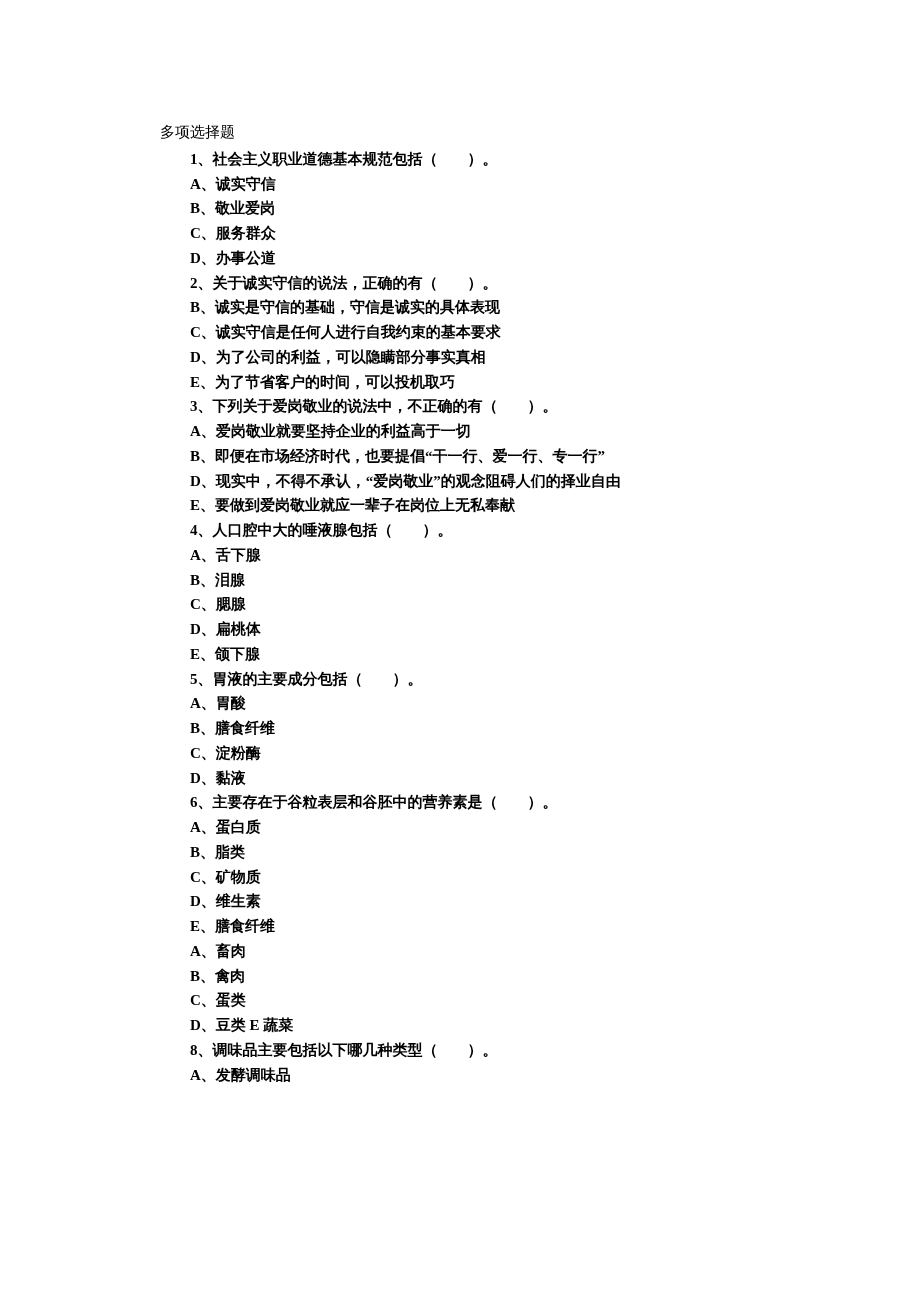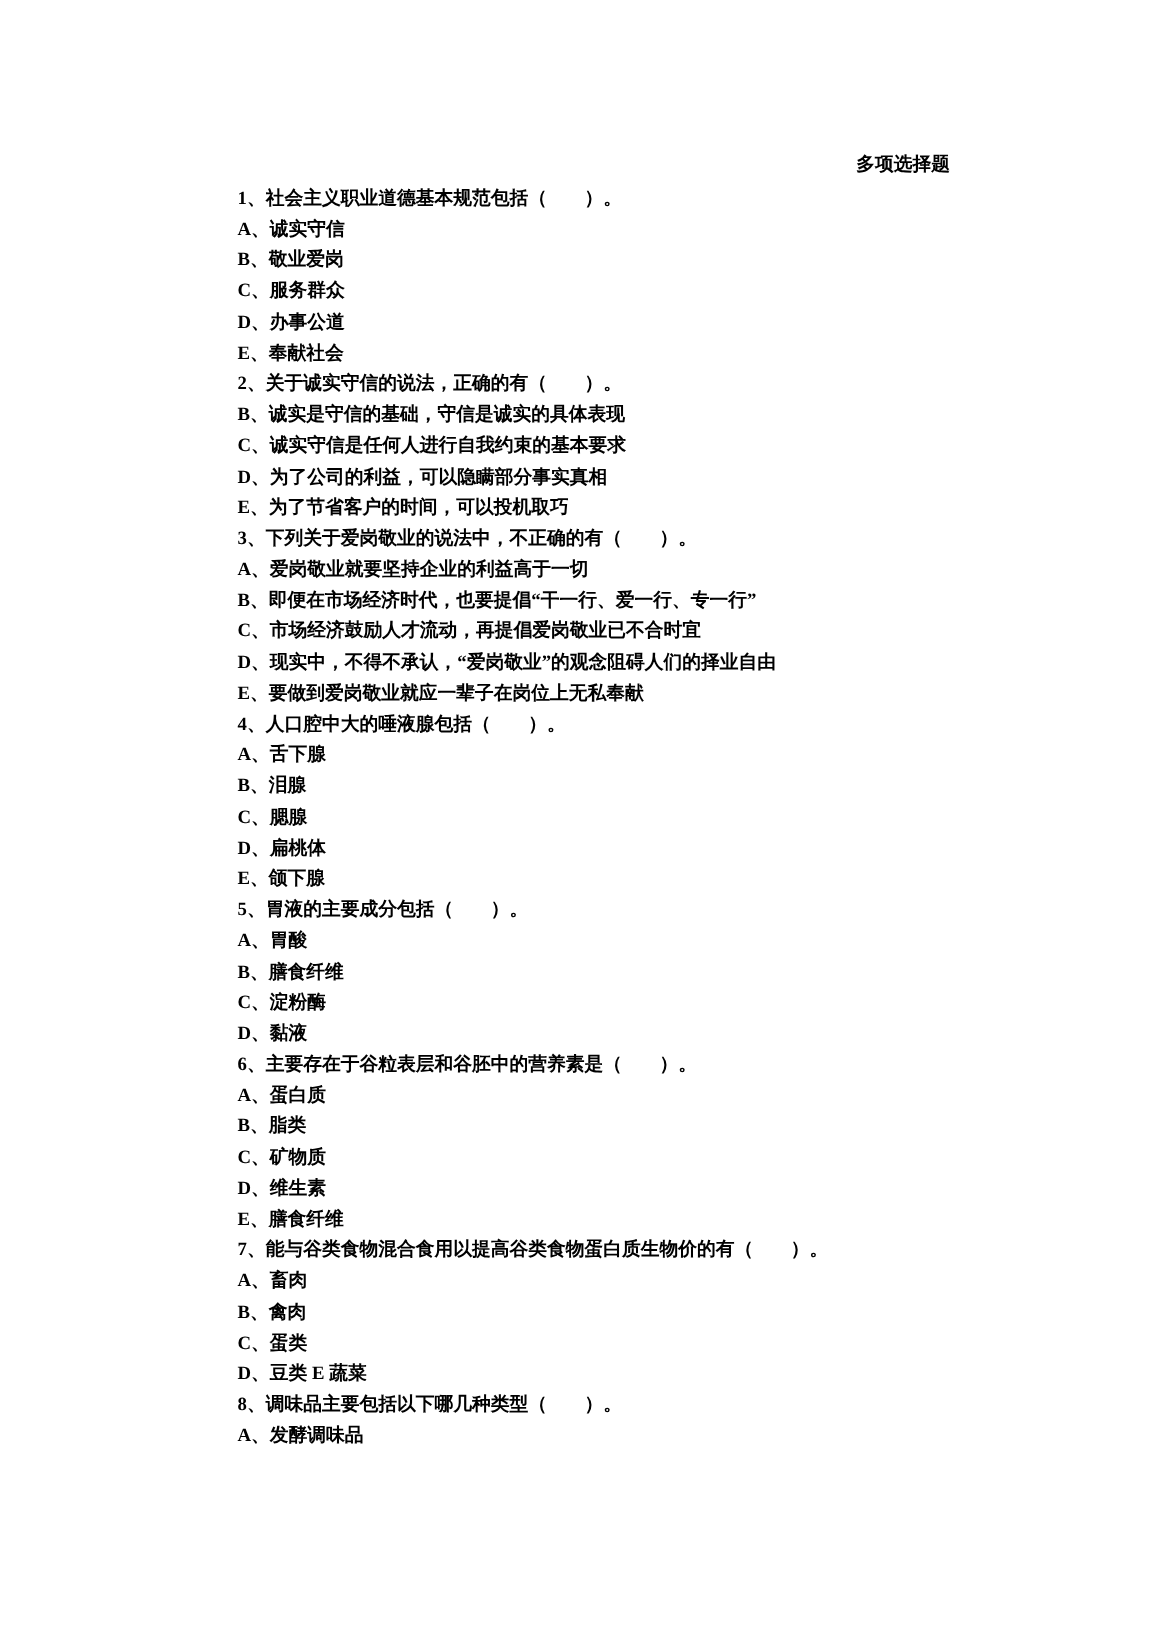--- a/index.html
+++ b/index.html
@@ -10,23 +10,22 @@
     body {
       background: #ffffff;
       font-family: "SimSun", "宋体", serif;
       width: 920px;
       padding: 120px 160px 60px 160px;
       font-size: 15px;
       line-height: 1.65;
       color: #000000;
     }
     .section-title {
-      font-weight: bold;
+      font-weight: normal;
       margin-bottom: 2px;
-      text-align: right;
     }
     .question {
       padding-left: 2em;
       font-weight: bold;
     }
     .stem {
     }
     .option {
     }
   </style>
@@ -34,36 +33,34 @@
 <body>
 
 <div class="section-title">多项选择题</div>
 
 <div class="question">
   <div class="stem">1、社会主义职业道德基本规范包括（　　）。</div>
   <div class="option">A、诚实守信</div>
   <div class="option">B、敬业爱岗</div>
   <div class="option">C、服务群众</div>
   <div class="option">D、办事公道</div>
-  <div class="option">E、奉献社会</div>
 </div>
 
 <div class="question">
   <div class="stem">2、关于诚实守信的说法，正确的有（　　）。</div>
   <div class="option">B、诚实是守信的基础，守信是诚实的具体表现</div>
   <div class="option">C、诚实守信是任何人进行自我约束的基本要求</div>
   <div class="option">D、为了公司的利益，可以隐瞒部分事实真相</div>
   <div class="option">E、为了节省客户的时间，可以投机取巧</div>
 </div>
 
 <div class="question">
   <div class="stem">3、下列关于爱岗敬业的说法中，不正确的有（　　）。</div>
   <div class="option">A、爱岗敬业就要坚持企业的利益高于一切</div>
   <div class="option">B、即便在市场经济时代，也要提倡“干一行、爱一行、专一行”</div>
-  <div class="option">C、市场经济鼓励人才流动，再提倡爱岗敬业已不合时宜</div>
   <div class="option">D、现实中，不得不承认，“爱岗敬业”的观念阻碍人们的择业自由</div>
   <div class="option">E、要做到爱岗敬业就应一辈子在岗位上无私奉献</div>
 </div>
 
 <div class="question">
   <div class="stem">4、人口腔中大的唾液腺包括（　　）。</div>
   <div class="option">A、舌下腺</div>
   <div class="option">B、泪腺</div>
   <div class="option">C、腮腺</div>
   <div class="option">D、扁桃体</div>
@@ -81,21 +78,20 @@
 <div class="question">
   <div class="stem">6、主要存在于谷粒表层和谷胚中的营养素是（　　）。</div>
   <div class="option">A、蛋白质</div>
   <div class="option">B、脂类</div>
   <div class="option">C、矿物质</div>
   <div class="option">D、维生素</div>
   <div class="option">E、膳食纤维</div>
 </div>
 
 <div class="question">
-  <div class="stem">7、能与谷类食物混合食用以提高谷类食物蛋白质生物价的有（　　）。</div>
   <div class="option">A、畜肉</div>
   <div class="option">B、禽肉</div>
   <div class="option">C、蛋类</div>
   <div class="option">D、豆类 E 蔬菜</div>
 </div>
 
 <div class="question">
   <div class="stem">8、调味品主要包括以下哪几种类型（　　）。</div>
   <div class="option">A、发酵调味品</div>
 </div>

